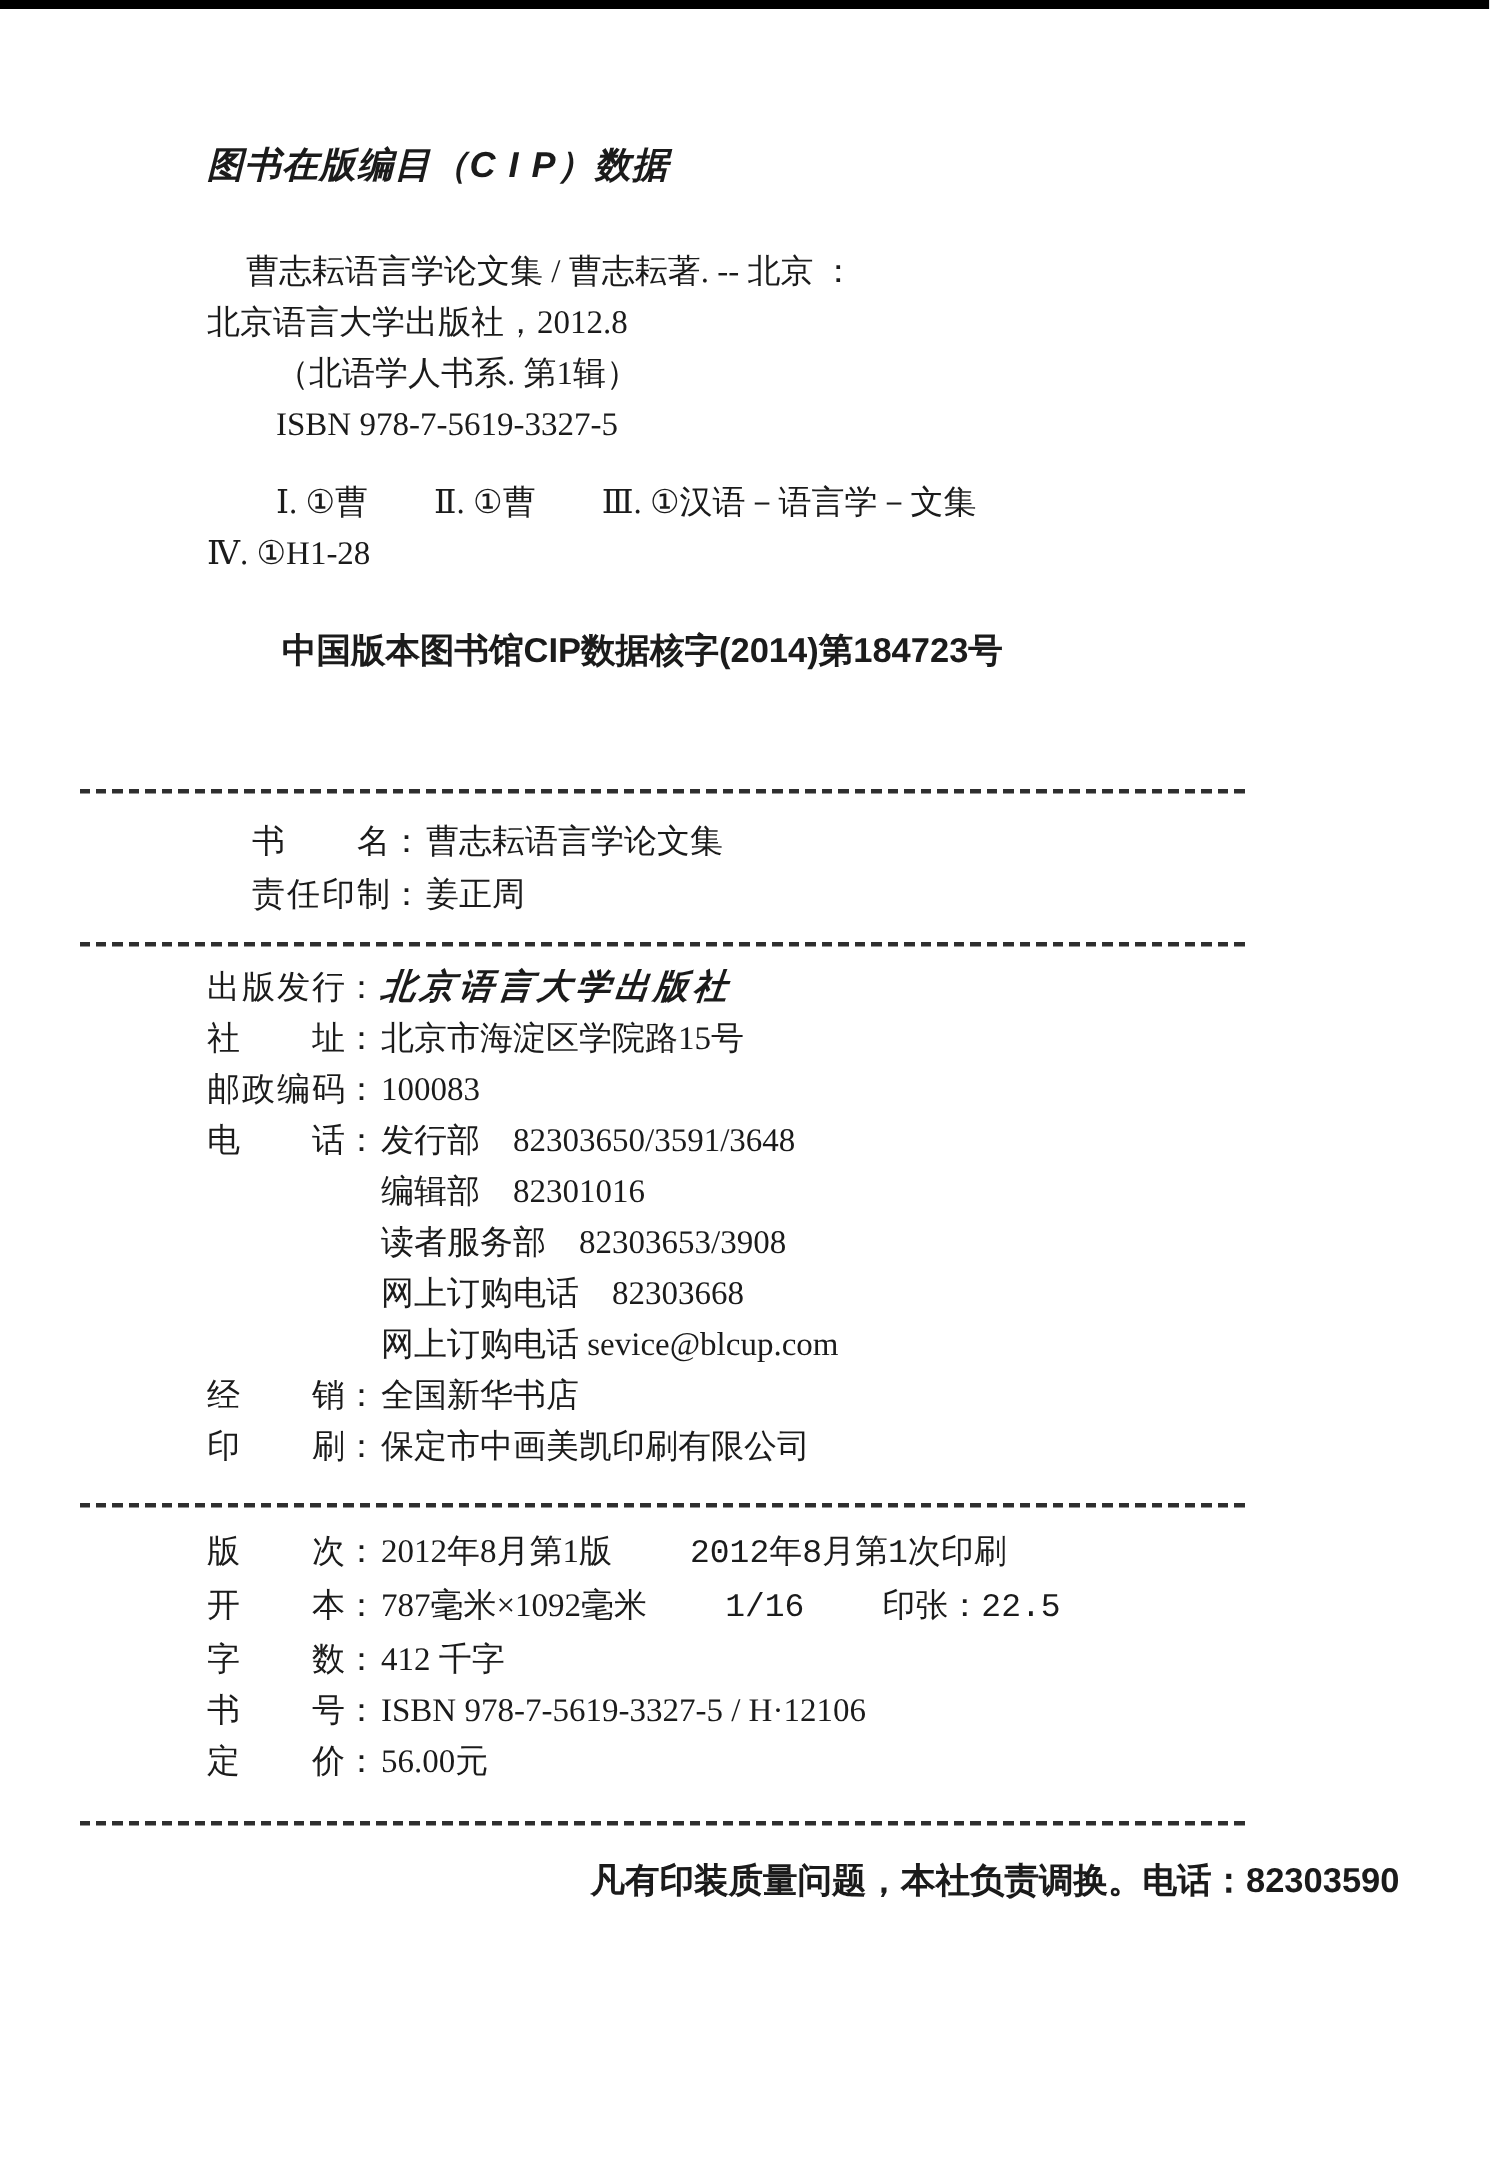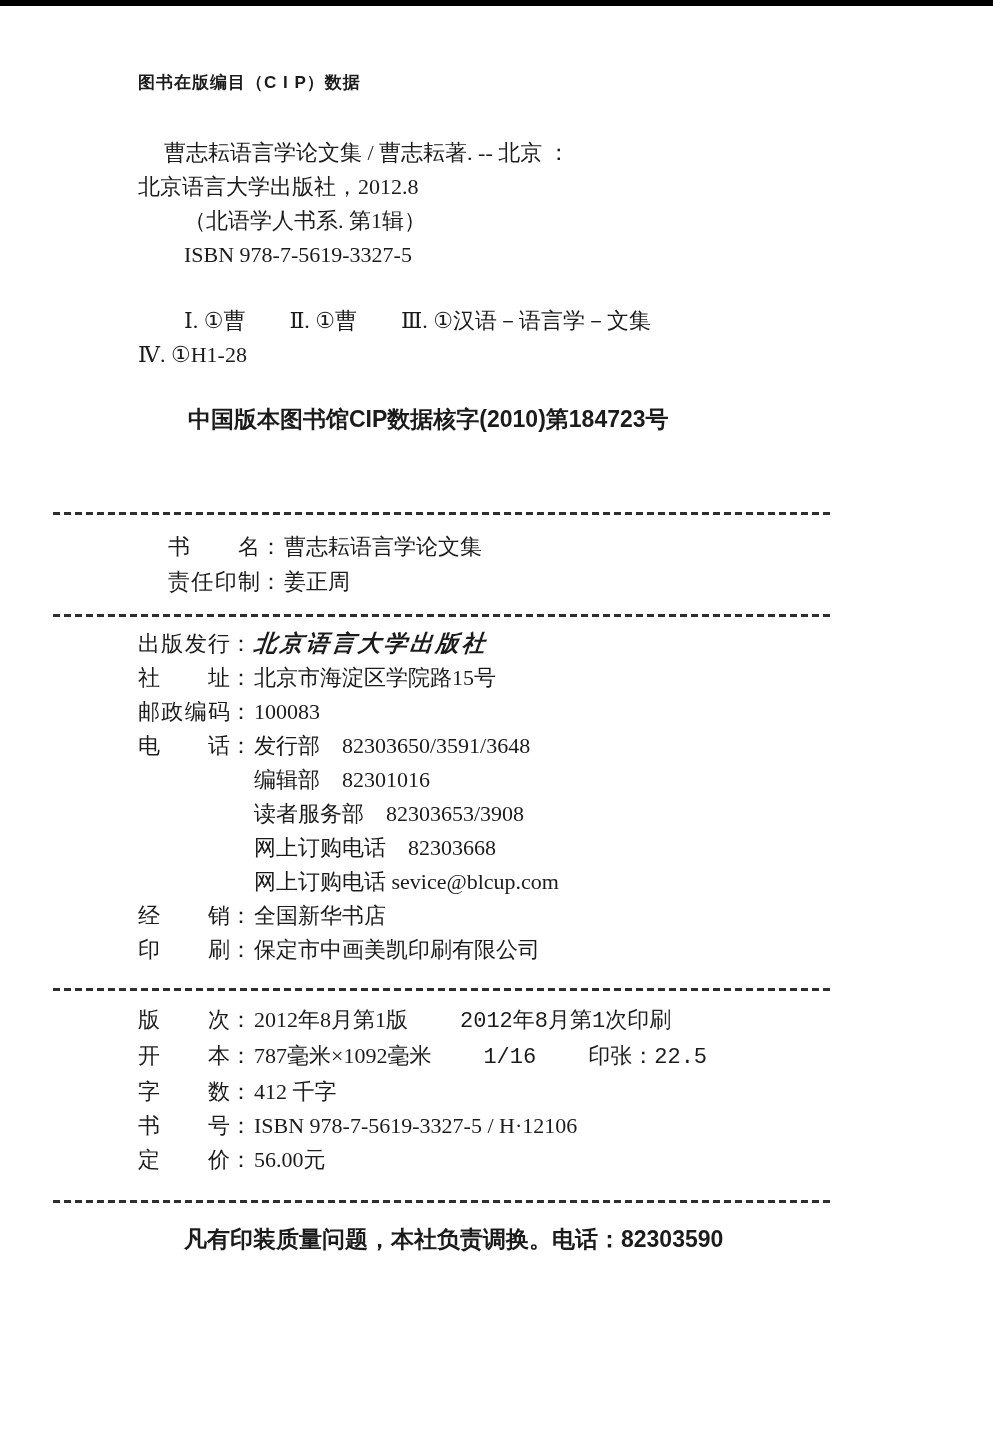--- a/index.html
+++ b/index.html
@@ -20,31 +20,32 @@
     width: 993px;
     height: 6px;
     background: #000000;
   }
   .content {
     padding-left: 138px;
     padding-right: 60px;
     font-size: 22px;
   }
   .cip-title {
-    margin-top: 62px;
+    margin-top: 90px;
     font-family: "Liberation Sans", "DejaVu Sans", sans-serif;
     font-weight: 700;
-    font-size: 17px;
+    font-size: 24px;
     line-height: 30px;
     letter-spacing: 1px;
+    font-style: italic;
   }
   .cip-entry { margin-top: 38px; line-height: 34px; }
   .indent-24 { padding-left: 26px; }
   .indent-45 { padding-left: 46px; }
-  .cip-class { margin-top: 32px; line-height: 34px; }
+  .cip-class { margin-top: 18px; line-height: 34px; }
   .cip-record {
     margin-top: 30px;
     padding-left: 50px;
     font-family: "Liberation Sans", "DejaVu Sans", sans-serif;
     font-weight: 700;
     font-size: 23px;
     line-height: 34px;
   }
   .dashed {
     margin-left: -85px;
@@ -78,20 +79,21 @@
     font-size: 23px;
   }
   .parts .part + .part { margin-left: 52px; font-family: Liberation Mono, monospace; }
   .notice {
     margin-top: 20px;
     padding-left: 46px;
     font-family: "Liberation Sans", "DejaVu Sans", sans-serif;
     font-weight: 700;
     font-size: 23px;
     line-height: 32px;
+    text-align: right;
   }
 </style>
 </head>
 <body>
 
 <div class="page">
   <div class="top-bar"></div>
 
   <div class="content">
 
@@ -102,21 +104,21 @@
       <div>北京语言大学出版社，2012.8</div>
       <div class="indent-45">（北语学人书系. 第1辑）</div>
       <div class="indent-45">ISBN 978-7-5619-3327-5</div>
     </div>
 
     <div class="cip-class">
       <div class="indent-45 field-value">Ⅰ. ①曹　　Ⅱ. ①曹　　Ⅲ. ①汉语－语言学－文集</div>
       <div>Ⅳ. ①H1-28</div>
     </div>
 
-    <div class="cip-record">中国版本图书馆CIP数据核字(2010)第184723号</div>
+    <div class="cip-record">中国版本图书馆CIP数据核字(2014)第184723号</div>
 
     <div class="dashed dash-1"></div>
 
     <div class="rows rows-book">
       <div>
         <span class="field-label">书名</span><span class="field-colon">：</span><span class="field-value">曹志耘语言学论文集</span>
       </div>
       <div>
         <span class="field-label">责任印制</span><span class="field-colon">：</span><span class="field-value">姜正周</span>
       </div>

